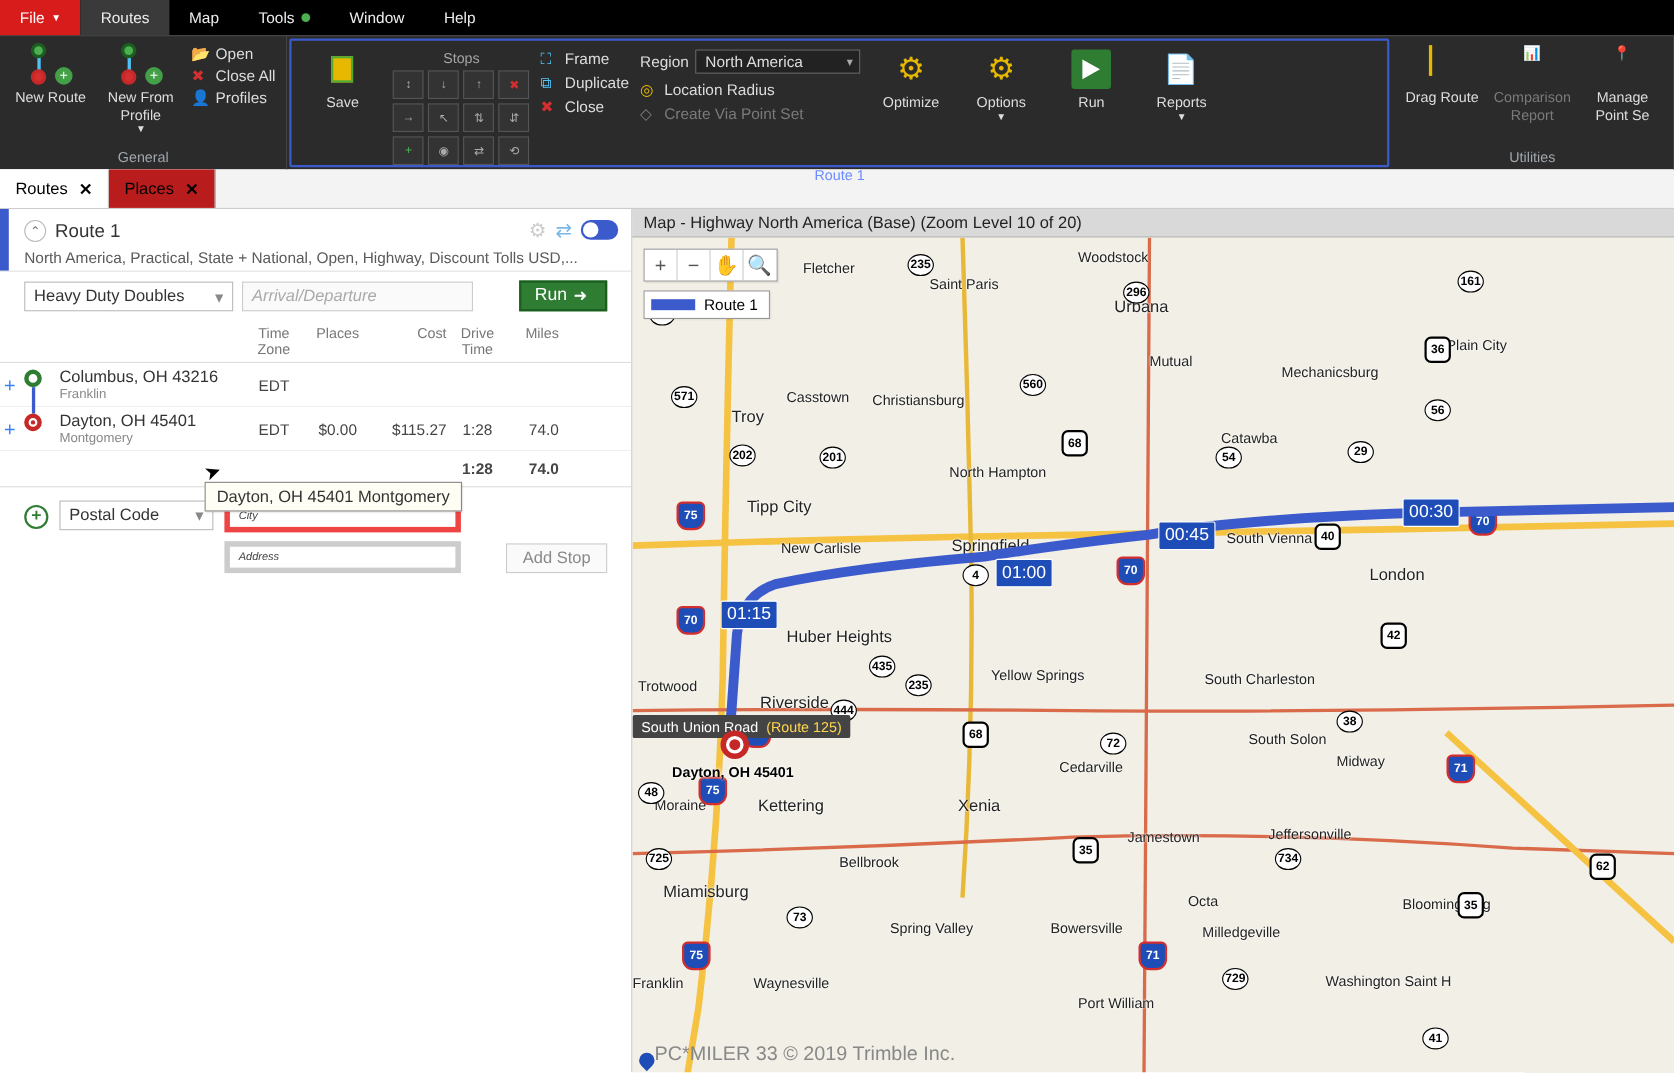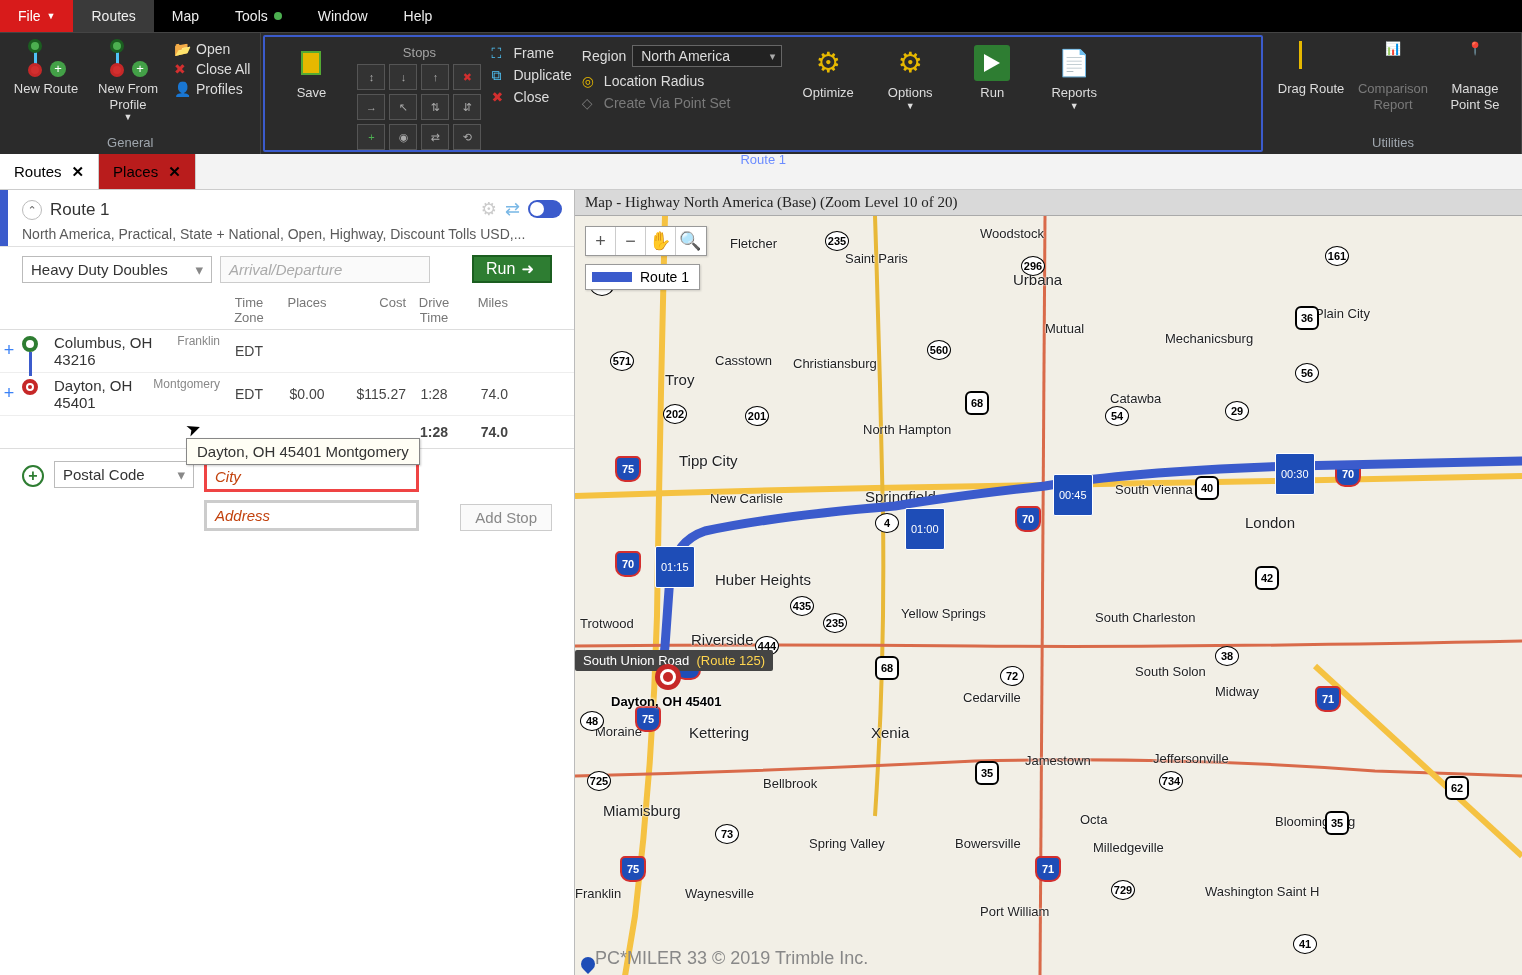--- a/index.html
+++ b/index.html
@@ -84,53 +84,53 @@
 .stops-table .col-mi { width:56px; text-align:right; padding-right:10px;}
 .stops-table .row { display:flex; align-items:center; border-bottom:1px solid #eee; padding:4px 0; position:relative;}
 .stops-table .row .marker { position:absolute; left:22px; top:6px; width:16px; height:16px; border-radius:50%;}
 .stops-table .row .marker.start { border:4px solid #2e7d32; background:#fff;}
 .stops-table .row .marker.end { border:4px solid #c62828; background:#fff;}
 .stops-table .row .marker.end::after{content:""; position:absolute; inset:2px; background:#c62828; border-radius:50%;}
 .stops-table .row .vline { position:absolute; left:29px; top:22px; width:3px; height:24px; background:#3b5bcc;}
 .stops-table .row .addbtn { position:absolute; left:0; top:10px; color:#3b82f6; font-size:18px; cursor:pointer; width:18px; text-align:center;}
 .stops-table .row .city { font-size:15px; color:#333;}
 .stops-table .row .county { font-size:12px; color:#888;}
-.stops-table .row .col-stop { display:flex; flex-direction:row;}
+.stops-table .row .col-stop { display:flex; flex-direction:column;}
 .stops-table .total-row { display:flex; font-weight:600; padding:8px 0; border-bottom:1px solid #ddd;}
 .tooltip-box { position:absolute; left:186px; top:438px; background:#fffef5; border:1px solid #888; padding:4px 10px; font-size:15px; color:#333; z-index:50; box-shadow:1px 1px 2px rgba(0,0,0,.2);}
 .cursor-arrow { position:absolute; left:186px; top:418px; font-size:18px; color:#000; z-index:51; transform: rotate(-20deg);}
 
 .add-stop-row { display:flex; gap:10px; padding:12px 22px; align-items:flex-start; flex-wrap:wrap;}
 .add-stop-row .plus-circle { width:22px; height:22px; border:2px solid #2e7d32; border-radius:50%; color:#2e7d32; display:flex; align-items:center; justify-content:center; font-weight:bold; cursor:pointer; margin-top:4px;}
 .add-stop-row .sel { border:1px solid #bbb; padding:4px 24px 4px 8px; font-size:15px; color:#333; position:relative; width:140px; cursor:pointer; background:#fff;}
 .add-stop-row .sel::after{content:"▾"; position:absolute; right:8px; color:#888;}
-.add-stop-row .txt { border:3px solid #ef4444; padding:4px 8px; font-size:15px; width:215px; color:#c2410c; font-style:italic;}
+.add-stop-row .txt { border:5px solid #ef4444; padding:4px 8px; font-size:10px; width:215px; color:#404040; font-style:italic;}
 .add-stop-row .txt.gray { border-color:#ccc;}
 .add-stop-row .btn { border:1px solid #ccc; background:#fafafa; padding:4px 14px; font-size:15px; color:#888; cursor:pointer;}
 .add-stop-row .col2 { display:flex; flex-direction:column; gap:8px;}
 
 
-.map-title { background:#d9d9d9; border-bottom:1px solid #aaa; padding:4px 10px; font-size:15px; color:#222;font-family:Liberation Serif, serif;}
+.map-title { background:#d9d9d9; border-bottom:1px solid #aaa; padding:4px 10px; font-size:15px; color:#222;}
 .map-canvas { flex:1; position:relative; background:#f2efe6; overflow:hidden;}
 .map-footer { background:#e4e4e4; border-top:1px solid #aaa; padding:2px 10px; font-size:14px; color:#222;}
 
 .map-tools { position:absolute; left:10px; top:10px; background:#fff; border:1px solid #999; display:flex; height:30px; box-shadow:1px 1px 2px rgba(0,0,0,.15); z-index:10;}
 .map-tools .t { width:30px; display:flex; align-items:center; justify-content:center; border-right:1px solid #ccc; cursor:pointer; font-size:18px; color:#555;}
 .map-tools .t:last-child { border-right:none;}
 .map-pan { color:#e8a13a !important;}
 
 .map-legend { position:absolute; left:10px; top:48px; background:#fff; border:1px solid #999; padding:4px 10px 4px 6px; display:flex; align-items:center; gap:8px; font-size:14px; z-index:10; box-shadow:1px 1px 2px rgba(0,0,0,.15);}
 .map-legend .sw { width:40px; height:10px; background:#3b5bcc;}
 
 .map-roadlabel { position:absolute; background:#444; color:#fff; font-size:13px; padding:3px 8px; border-radius:2px; z-index:9; white-space:nowrap;}
 .map-roadlabel .rt { color:#ffd54f;}
 .map-citylabel { position:absolute; font-size:13px; color:#222; z-index:5; white-space:nowrap; text-shadow:0 0 2px #fff,0 0 2px #fff;}
 .map-citylabel.big { font-size:15px; font-weight:500;}
 
-.time-badge { position:absolute; background:#1e4db7; color:#fff; font-size:11px; padding:14px 5px; border:1px solid #fff; border-radius:2px; z-index:8;}
+.time-badge { position:absolute; background:#1e4db7; color:#fff; font-size:16px; padding:3px 5px; border:1px solid #fff; border-radius:2px; z-index:8;}
 
 .shield { position:absolute; font-size:11px; font-weight:600; display:flex; align-items:center; justify-content:center; z-index:6;}
 .shield.interstate { width:26px; height:26px; background:#1e4db7; color:#fff; border:2px solid #d32f2f; border-radius:5px 5px 10px 10px;}
 .shield.us { width:24px; height:24px; background:#fff; border:2px solid #000; border-radius:6px; color:#000;}
 .shield.state { width:24px; height:20px; background:#fff; border:1.5px solid #000; border-radius:50%; color:#000;}
 
 .dest-marker { position:absolute; z-index:9;}
 .dest-marker .outer { width:26px; height:26px; border:5px solid #c62828; border-radius:50%; background:#fff; position:relative;}
 .dest-marker .outer::after { content:""; position:absolute; inset:3px; background:#c62828; border-radius:50%;}
 .dest-label { position:absolute; font-size:13px; color:#000; font-weight:600; text-shadow:0 0 3px #fff,0 0 3px #fff; z-index:9;}

